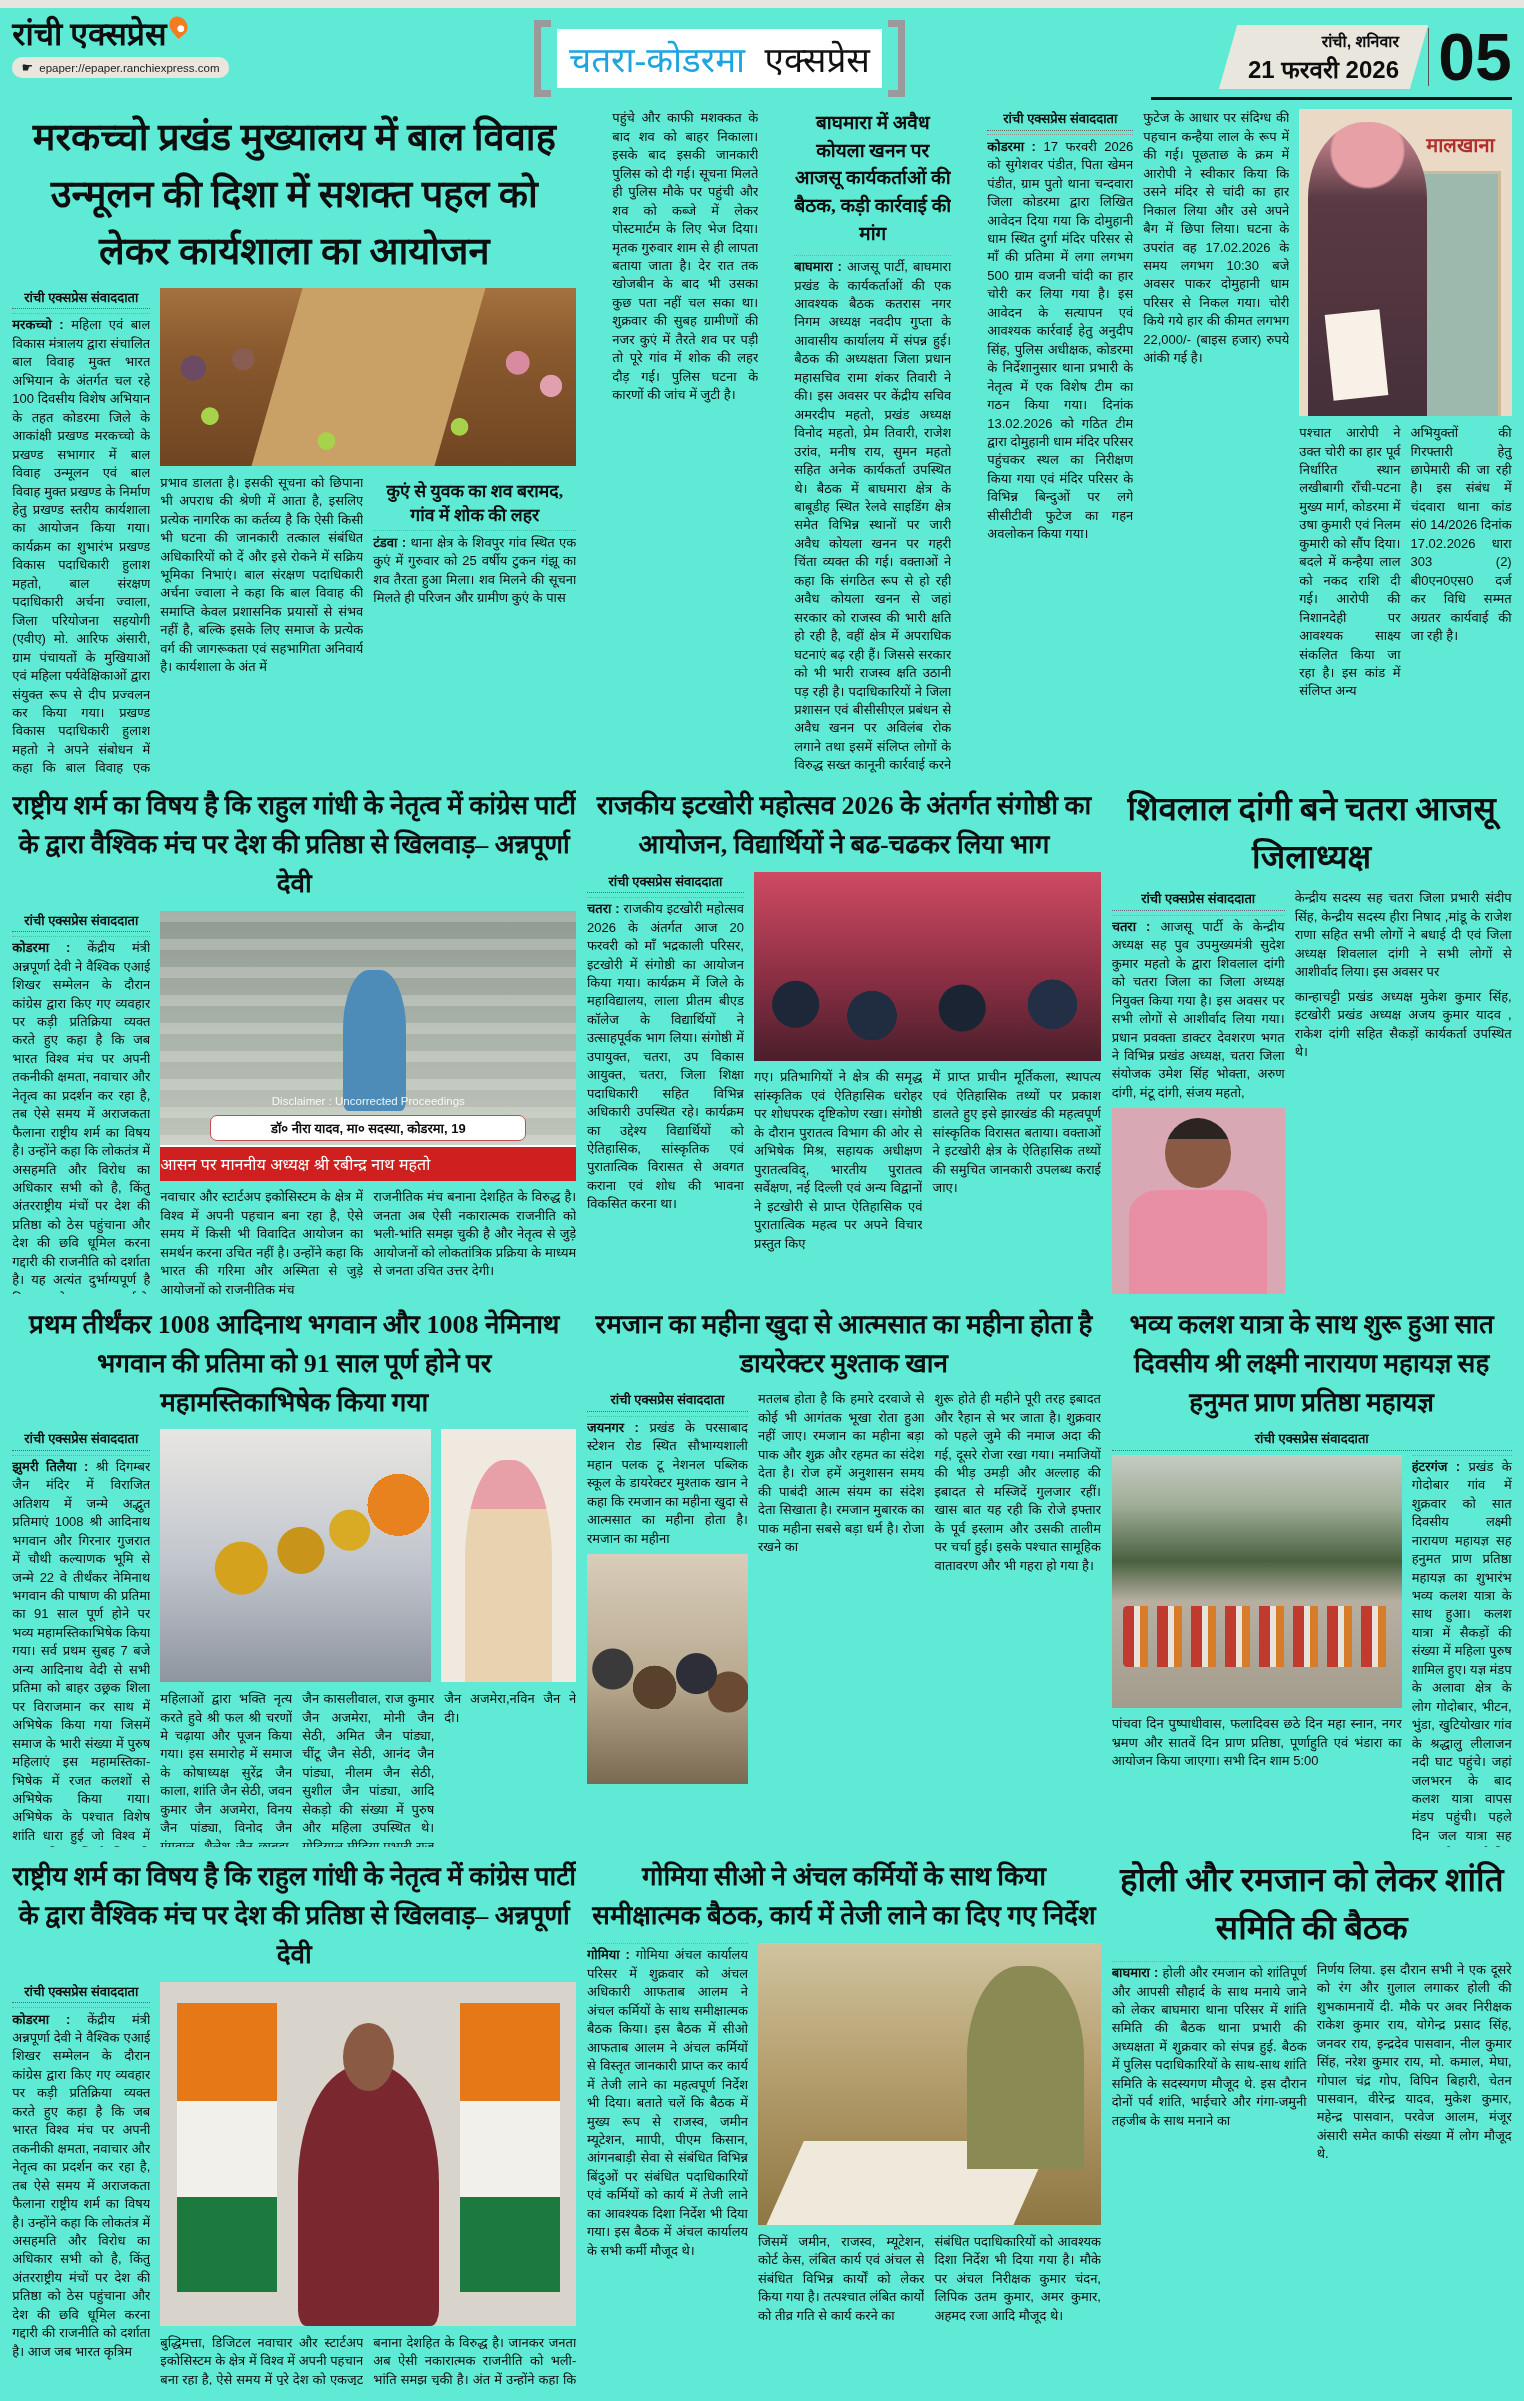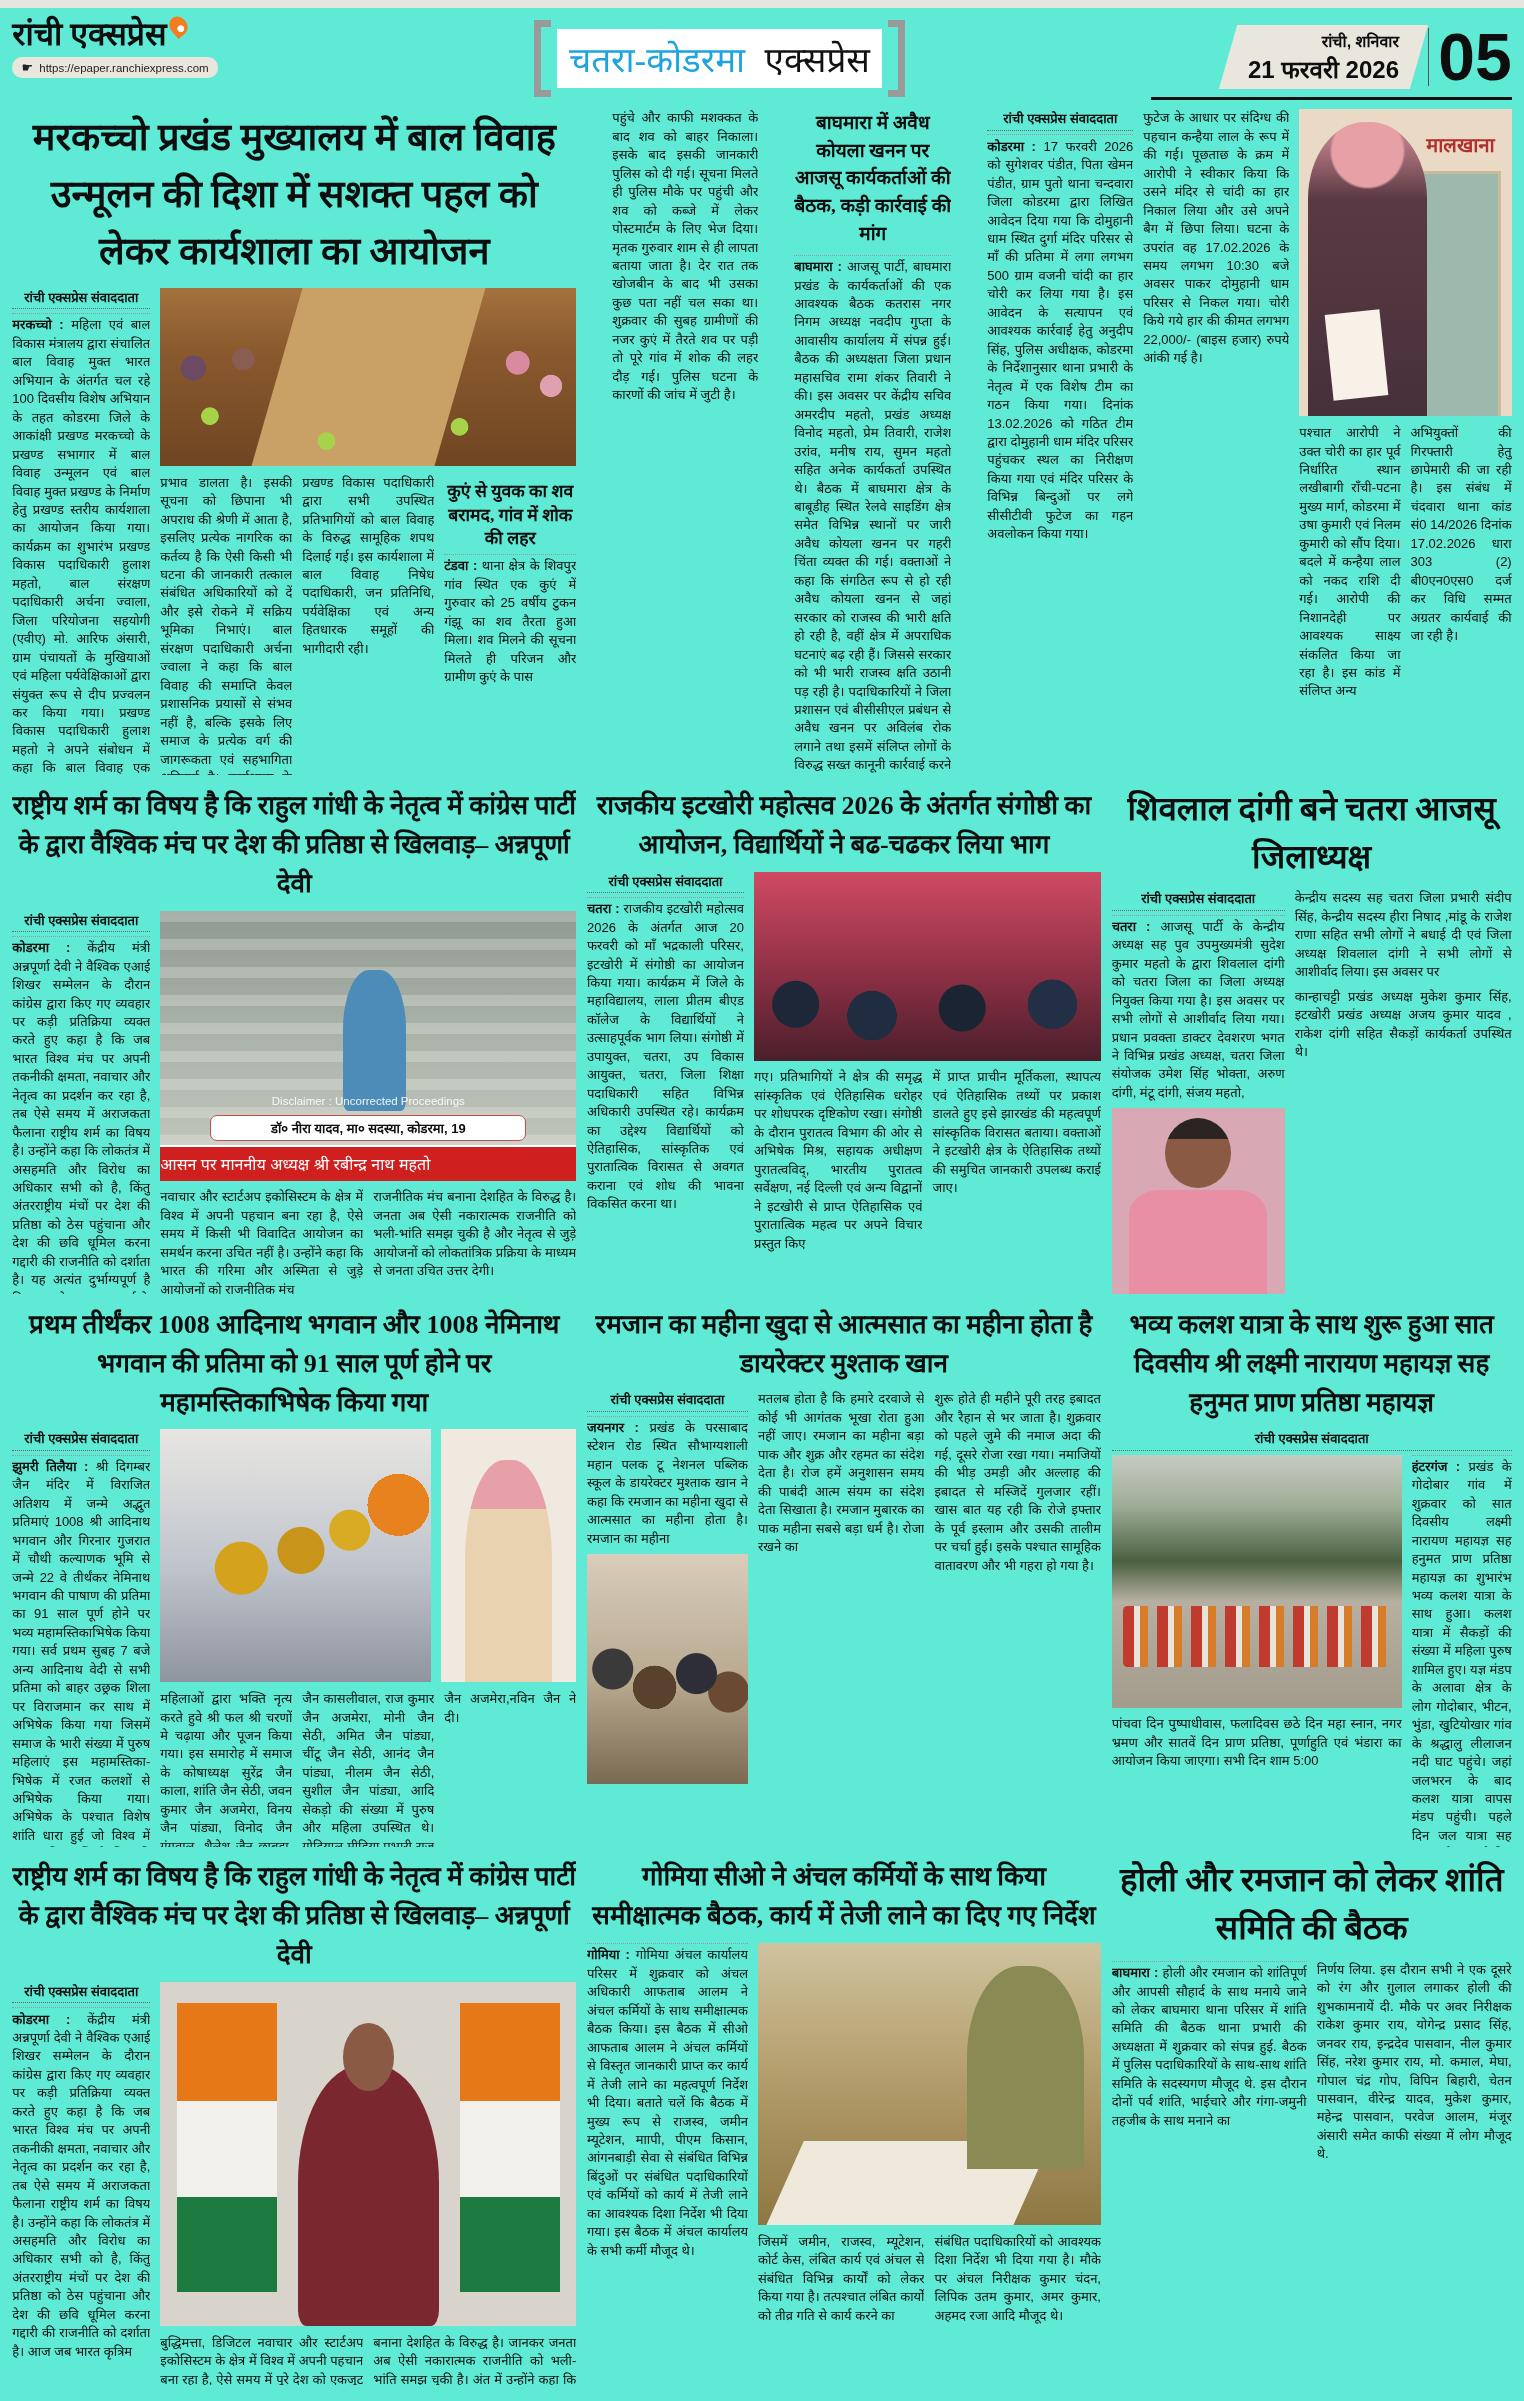--- a/index.html
+++ b/index.html
@@ -133,21 +133,21 @@
 <div class="page">
 
   <header class="mast">
     <div class="logo">
       <div class="logo-row">
         <span class="logo-text">रांची एक्सप्रेस</span>
         <span class="logo-flame"></span>
       </div>
       <div class="logo-url">
         <span class="hand">☛</span>
-        <span>https://epaper.ranchiexpress.com</span>
+        <span>epaper://epaper.ranchiexpress.com</span>
       </div>
     </div>
     <div class="edition">
       <span class="brk l"></span>
       <div class="ed-text">
         <span class="ed-blue">चतरा-कोडरमा</span>
         <span class="ed-black">एक्सप्रेस</span>
       </div>
       <span class="brk r"></span>
     </div>
@@ -171,23 +171,20 @@
           <p class="body first"><b class="lead">मरकच्चो :</b>
             <span>महिला एवं बाल विकास मंत्रालय द्वारा संचालित बाल विवाह मुक्त भारत अभियान के अंतर्गत चल रहे 100 दिवसीय विशेष अभियान के तहत कोडरमा जिले के आकांक्षी प्रखण्ड मरकच्चो के प्रखण्ड सभागार में बाल विवाह उन्मूलन एवं बाल विवाह मुक्त प्रखण्ड के निर्माण हेतु प्रखण्ड स्तरीय कार्यशाला का आयोजन किया गया। कार्यक्रम का शुभारंभ प्रखण्ड विकास पदाधिकारी हुलाश महतो, बाल संरक्षण पदाधिकारी अर्चना ज्वाला, जिला परियोजना सहयोगी (एवीए) मो. आरिफ अंसारी, ग्राम पंचायतों के मुखियाओं एवं महिला पर्यवेक्षिकाओं द्वारा संयुक्त रूप से दीप प्रज्वलन कर किया गया। प्रखण्ड विकास पदाधिकारी हुलाश महतो ने अपने संबोधन में कहा कि बाल विवाह एक गंभीर सामाजिक एवं कानूनी अपराध है, जो बच्चों के भविष्य, शिक्षा एवं स्वास्थ्य पर प्रतिकूल</span></p>
         </div>
         <div class="stack">
           <div class="ph ph-workshop"></div>
           <div class="cols">
             <div class="col">
                 <p class="body">प्रभाव डालता है। इसकी सूचना को छिपाना भी अपराध की श्रेणी में आता है, इसलिए प्रत्येक नागरिक का कर्तव्य है कि ऐसी किसी भी घटना की जानकारी तत्काल संबंधित अधिकारियों को दें और इसे रोकने में सक्रिय भूमिका निभाएं। बाल संरक्षण पदाधिकारी अर्चना ज्वाला ने कहा कि बाल विवाह की समाप्ति केवल प्रशासनिक प्रयासों से संभव नहीं है, बल्कि इसके लिए समाज के प्रत्येक वर्ग की जागरूकता एवं सहभागिता अनिवार्य है। कार्यशाला के अंत में</p>
               </div>
             <div class="col">
-                <p class="body">प्रखण्ड विकास पदाधिकारी द्वारा सभी उपस्थित प्रतिभागियों को बाल विवाह के विरुद्ध सामूहिक शपथ दिलाई गई। इस कार्यशाला में बाल विवाह निषेध पदाधिकारी, जन प्रतिनिधि, पर्यवेक्षिका एवं अन्य हितधारक समूहों की भागीदारी रही।</p>
-              </div>
-            <div class="col">
               <h3 class="subhl">कुएं से युवक का शव बरामद, गांव में शोक की लहर</h3>
               <p class="body first"><b class="lead">टंडवा :</b>
                 <span>थाना क्षेत्र के शिवपुर गांव स्थित एक कुएं में गुरुवार को 25 वर्षीय टुकन गंझू का शव तैरता हुआ मिला। शव मिलने की सूचना मिलते ही परिजन और ग्रामीण कुएं के पास</span></p>
             </div>
           </div>
         </div>
       </div>
     </section>
 
     <section class="art">

